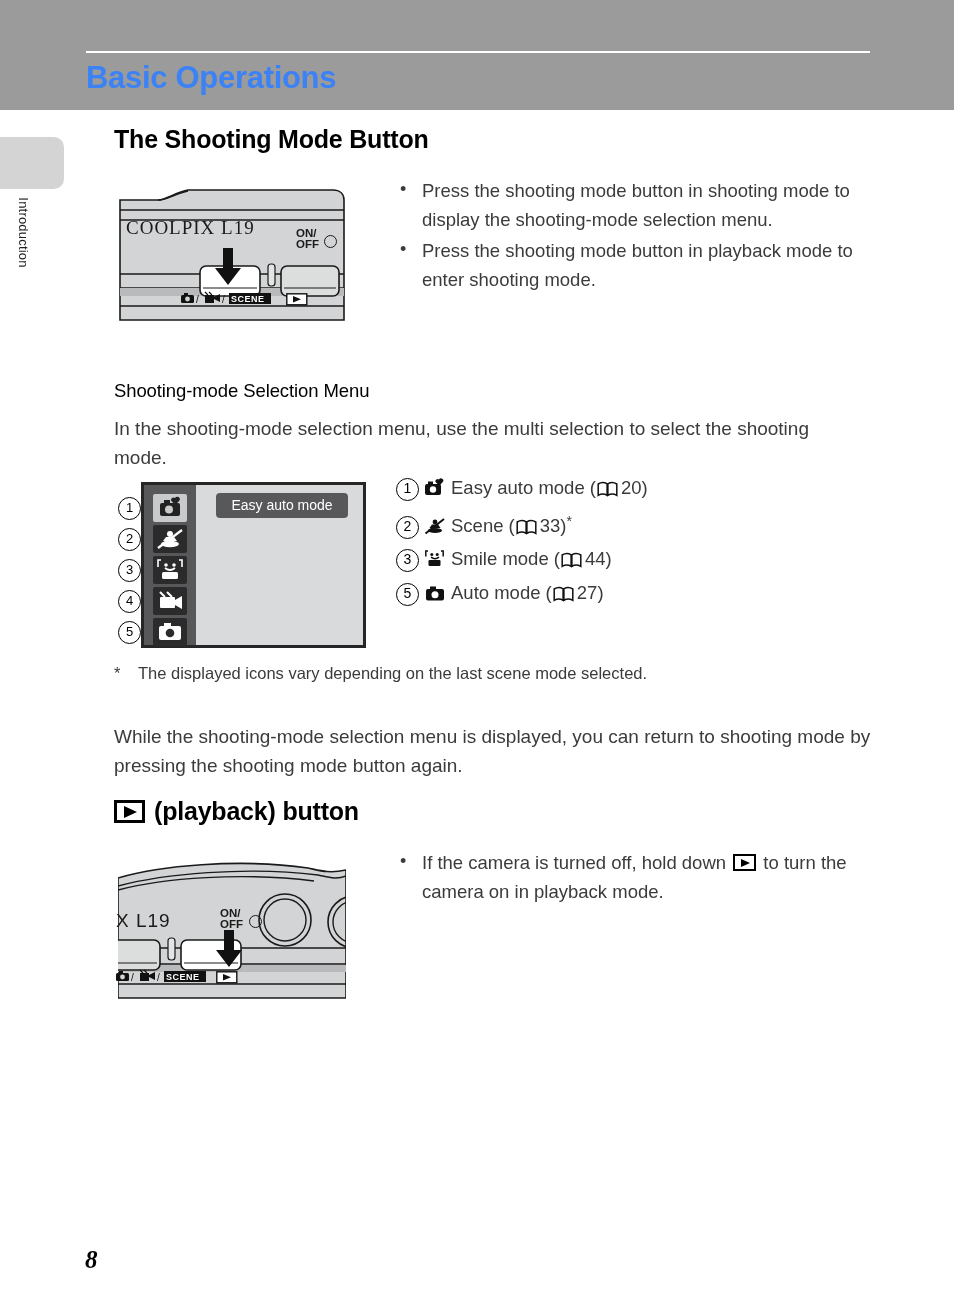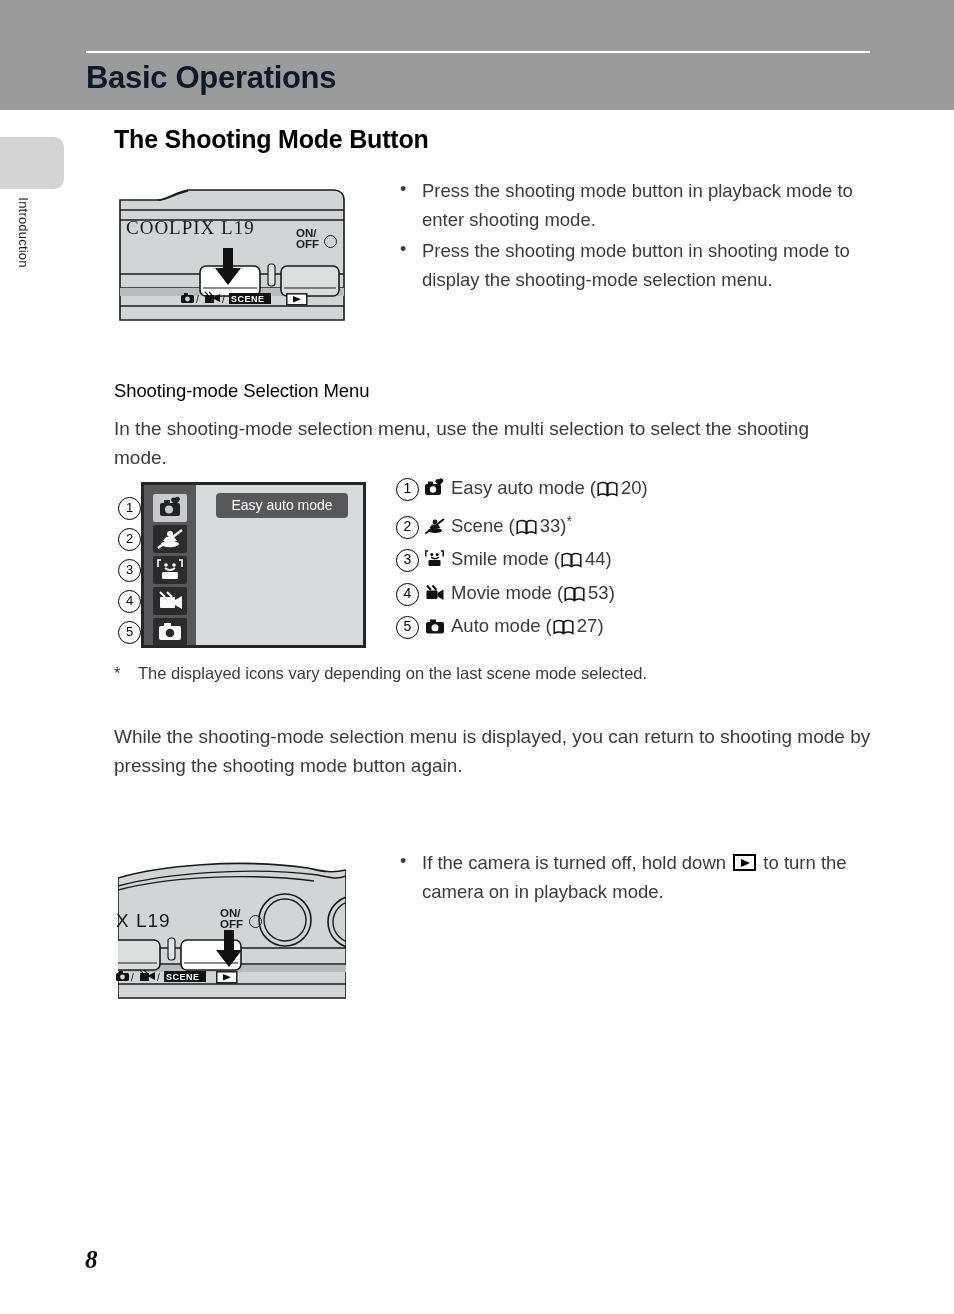--- a/index.html
+++ b/index.html
@@ -33,21 +33,21 @@
     height: 2px;
     background: #ffffff;
   }
   .chapter-title {
     position: absolute;
     left: 86px;
     top: 58px;
     font-size: 31px;
     font-weight: bold;
     letter-spacing: -0.3px;
-    color: #0f172a;
+    color: #3b82f6;
     line-height: 40px;
   }
 
   
   .side-tab-block {
     position: absolute;
     left: 0px;
     top: 137px;
     width: 64px;
     height: 52px;
@@ -371,22 +371,22 @@
     </svg>
   </div>
   <div style="position:absolute; left:258px; top:292px;">
     <svg width="22" height="13" viewBox="0 0 22 13">
       <rect x="0.8" y="0.8" width="20" height="11" fill="#fff" stroke="#111" stroke-width="1.4"></rect>
       <path d="M7,3 L15,6.3 L7,9.6 Z" fill="#111"></path>
     </svg>
   </div>
 
   <ul class="bullet-list" style="left:366px; top:176px; width:500px;">
+    <li>Press the shooting mode button in shooting mode to display the shooting-mode selection menu.</li>
     <li>Press the shooting mode button in playback mode to enter shooting mode.</li>
-    <li>Press the shooting mode button in shooting mode to display the shooting-mode selection menu.</li>
   </ul>
 
   <h3 class="subsection" style="left:86px; top:379px;">Shooting-mode Selection Menu</h3>
 
   <p class="body" style="left:86px; top:414px; width:710px;">In the shooting-mode selection menu, use the multi selection to select the shooting mode.</p>
 
   <div class="num-marker" style="left:90px; top:497px;">1</div>
   <div class="num-marker" style="left:90px; top:528px;">2</div>
   <div class="num-marker" style="left:90px; top:559px;">3</div>
   <div class="num-marker" style="left:90px; top:590px;">4</div>
@@ -484,48 +484,40 @@
             </g>
             <g stroke="#111" stroke-width="1.5" fill="none">
               <path d="M4,2 L1.8,2 L1.8,7.5"></path>
               <path d="M17,2 L19.2,2 L19.2,7.5"></path>
             </g>
           </svg></span><span>Smile mode</span><span> (</span><span class="book-icon"><svg width="21" height="16" viewBox="0 0 21 16">
             <path d="M1.2,3 C4,1.2 7.5,1.2 10.1,2.8 L10.1,14.4 C7.5,12.8 4,12.8 1.2,14.4 Z M19.8,3 C17,1.2 13.5,1.2 10.9,2.8 L10.9,14.4 C13.5,12.8 17,12.8 19.8,14.4 Z" fill="none" stroke="#111" stroke-width="1.5"></path>
           </svg></span><span>44</span><span>)</span>
     </li>
     <li>
-      <span class="circnum">4</span><span class="mode-ic"><svg width="22" height="20" viewBox="0 0 22 20">
-            <g fill="#111">
-              <rect x="2.5" y="7.5" width="11" height="8.5" rx="1"></rect>
-              <path d="M13.5,10 L19.5,6.5 L19.5,17 L13.5,13.5 Z"></path>
-              <path d="M3,2.5 L7,7 M8.5,2.5 L12.5,7" stroke="#111" stroke-width="2"></path>
-            </g>
-          </svg></span><span>Movie mode</span><span> (</span><span class="book-icon"><svg width="21" height="16" viewBox="0 0 21 16">
-            <path d="M1.2,3 C4,1.2 7.5,1.2 10.1,2.8 L10.1,14.4 C7.5,12.8 4,12.8 1.2,14.4 Z M19.8,3 C17,1.2 13.5,1.2 10.9,2.8 L10.9,14.4 C13.5,12.8 17,12.8 19.8,14.4 Z" fill="none" stroke="#111" stroke-width="1.5"></path>
-          </svg></span><span>53</span><span>)</span>
-    </li>
-    <li>
       <span class="circnum">5</span><span class="mode-ic"><svg width="22" height="20" viewBox="0 0 22 20">
             <rect x="2" y="6" width="18" height="11.5" rx="2" fill="#111"></rect>
             <rect x="6" y="3.5" width="6" height="3" fill="#111"></rect>
             <circle cx="11" cy="11.7" r="3.5" fill="#fff"></circle>
           </svg></span><span>Auto mode</span><span> (</span><span class="book-icon"><svg width="21" height="16" viewBox="0 0 21 16">
             <path d="M1.2,3 C4,1.2 7.5,1.2 10.1,2.8 L10.1,14.4 C7.5,12.8 4,12.8 1.2,14.4 Z M19.8,3 C17,1.2 13.5,1.2 10.9,2.8 L10.9,14.4 C13.5,12.8 17,12.8 19.8,14.4 Z" fill="none" stroke="#111" stroke-width="1.5"></path>
           </svg></span><span>27</span><span>)</span>
     </li>
   </ul>
 
   <div class="footnote" style="left:86px; top:661px; width:700px;">
     <span class="fstar">*</span>
     <span class="ftxt">The displayed icons vary depending on the last scene mode selected.</span>
   </div>
 
   <p class="body" style="left:86px; top:722px; width:790px;">While the shooting-mode selection menu is displayed, you can return to shooting mode by pressing the shooting mode button again.</p>
 
+  <h2 class="section" style="left:86px; top:795px;">
+    <span class="pb-head"></span><span>(playback) button</span>
+  </h2>
 
   <div class="camera-fig" style="left:90px; top:848px; width:228px; height:155px;">
     <svg width="228" height="155" viewBox="0 0 228 155">
       <path d="M0,30 C40,18 120,10 190,20 C200,22 210,26 228,22 L228,150 L0,150 Z" fill="#d3d4d5" stroke="#1a1a1a" stroke-width="1.6"></path>
       <path d="M0,42 C45,30 125,24 196,33" stroke="#1a1a1a" stroke-width="1.4" fill="none"></path>
       <path d="M0,38 C45,26 128,18 200,27 C210,29 218,32 228,28" stroke="#1a1a1a" stroke-width="1.4" fill="none"></path>
 
       <circle cx="167" cy="72" r="26" fill="none" stroke="#1a1a1a" stroke-width="1.6"></circle>
       <circle cx="167" cy="72" r="21" fill="none" stroke="#1a1a1a" stroke-width="1.4"></circle>
       <circle cx="236" cy="74" r="26" fill="none" stroke="#1a1a1a" stroke-width="1.6"></circle>

